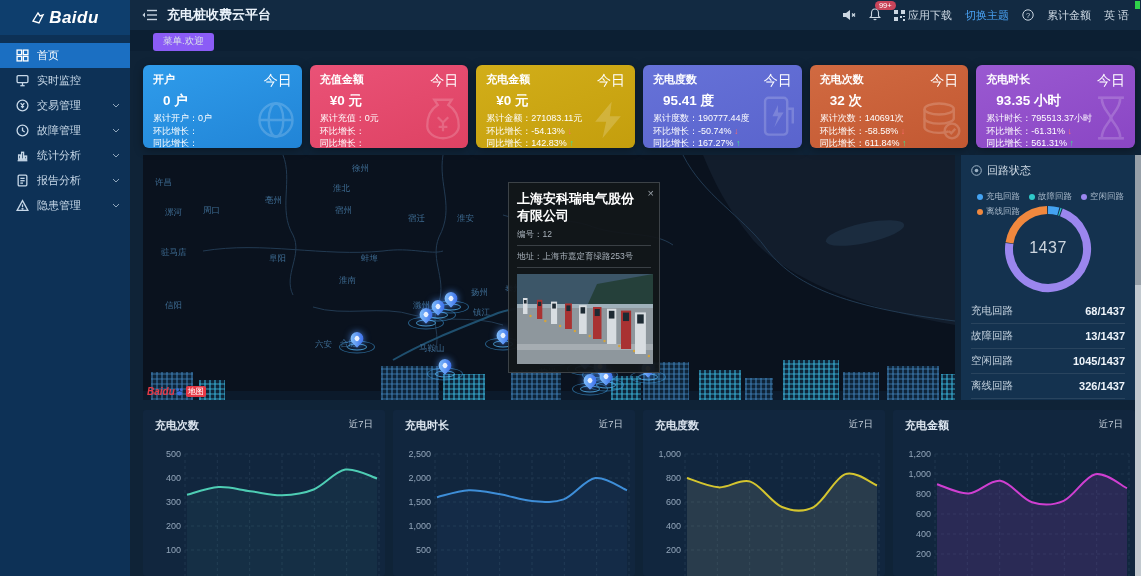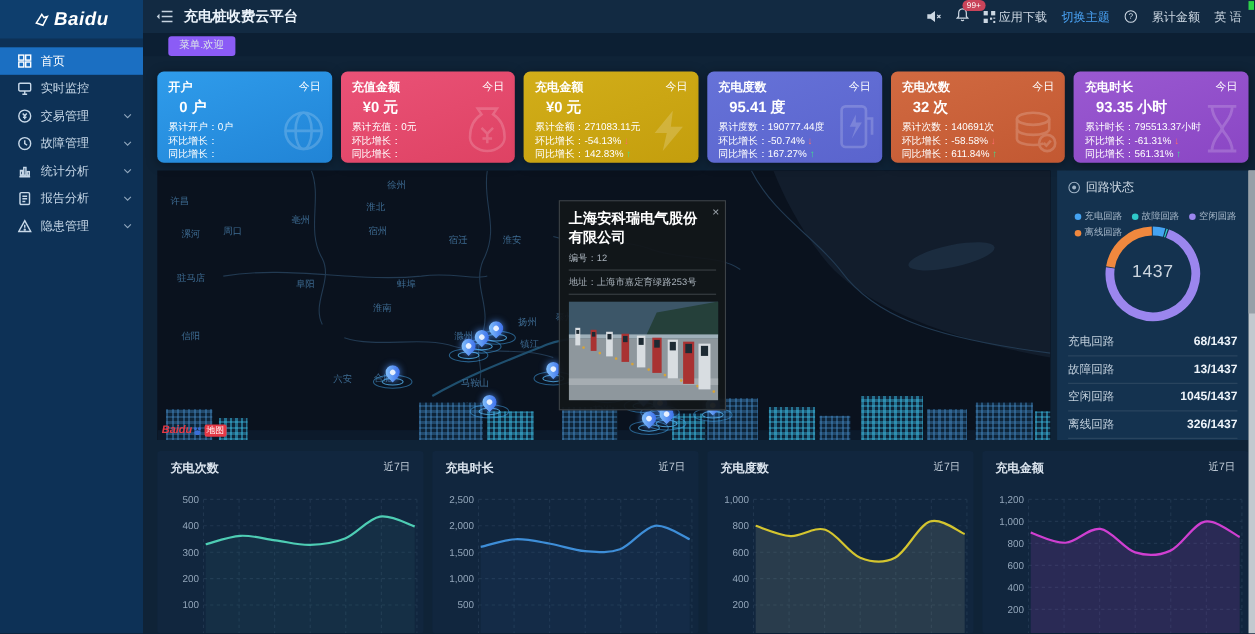--- a/index.html
+++ b/index.html
@@ -30,21 +30,21 @@
     border-radius:7px; padding:1px 4px; line-height:1; }
   .tabbar { position:absolute; left:130px; top:30px; width:1011px; height:21px; background:#0c1f33; z-index:5; }
   .tab { position:absolute; left:13px; top:3px; padding:2px 10px 3px; background:#8b5cf6; color:#d9e1e9;
     font-size:9.5px; border-radius:3px; cursor:pointer;margin-left:10px; }
 
   
   .cards { position:absolute; left:143px; top:65px; width:992px; display:flex; gap:8px; z-index:2; }
   .card { flex:1; height:83px; border-radius:6px; padding:7px 10px; color:#fff; position:relative;
     overflow:hidden; box-shadow:0 2px 10px rgba(0,0,0,.35); cursor:pointer; }
   .card-head { display:flex; font-size:11px; font-weight:bold; }
-  .card-today { margin-left:auto; font-weight:normal; font-size:10px; }
+  .card-today { margin-left:auto; font-weight:normal; font-size:14px; }
   .card-value { font-size:13.5px; font-weight:bold; margin:2px 0 2px 10px; }
   .card-line { font-size:9px; line-height:12.5px; }
   .card-line .down { color:#ff6b6b; } .card-line .up { color:#3fe08d; }
   .card-wm { position:absolute; right:4px; bottom:2px; opacity:.18; }
 
   
   .map { position:absolute; left:143px; top:155px; width:812px; height:245px; background:#0a121e;
     overflow:hidden; z-index:1; }
   .geo { position:absolute; left:0; top:0; }
   .city { position:absolute; color:#3e6c93; font-size:8.5px; white-space:nowrap; }
@@ -363,21 +363,21 @@
         <span class="city" style="left: 314px; top: 58px;">淮安</span>
         <span class="city" style="left: 126px; top: 98px;">阜阳</span>
         <span class="city" style="left: 218px; top: 98px;">蚌埠</span>
         <span class="city" style="left: 196px; top: 120px;">淮南</span>
         <span class="city" style="left: 270px; top: 145px;">滁州</span>
         <span class="city" style="left: 328px; top: 132px;">扬州</span>
         <span class="city" style="left: 330px; top: 152px;">镇江</span>
         <span class="city" style="left: 362px; top: 128px;">泰州</span>
         <span class="city" style="left: 276px; top: 188px;">马鞍山</span>
         <span class="city" style="left: 276px; top: 210px;">芜湖</span>
-        <span class="city" style="left: 160px; top: 184px;">六安</span>
+        <span class="city" style="left: 172px; top: 184px;">六安</span>
         <span class="city" style="left: 197px; top: 183px;">合肥</span>
         <span class="city" style="left: 383px; top: 199px;">无锡</span>
         <span class="city" style="left: 396px; top: 212px;">苏州</span>
         <div class="bld" style="left: 8px; top: 217px; width: 42px; height: 28px;"></div>
         <div class="bld c" style="left: 56px; top: 225px; width: 26px; height: 20px;"></div>
         <div class="bld" style="left: 238px; top: 211px; width: 58px; height: 34px;"></div>
         <div class="bld c" style="left: 300px; top: 219px; width: 42px; height: 26px;"></div>
         <div class="bld" style="left: 368px; top: 215px; width: 50px; height: 30px;"></div>
         <div class="bld c" style="left: 468px; top: 221px; width: 30px; height: 24px;"></div>
         <div class="bld" style="left: 500px; top: 207px; width: 46px; height: 38px;"></div>

